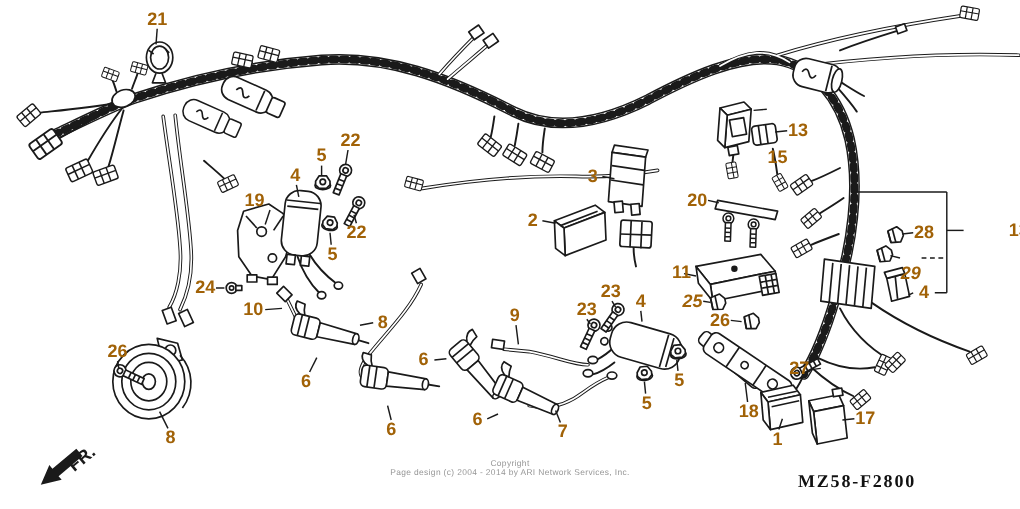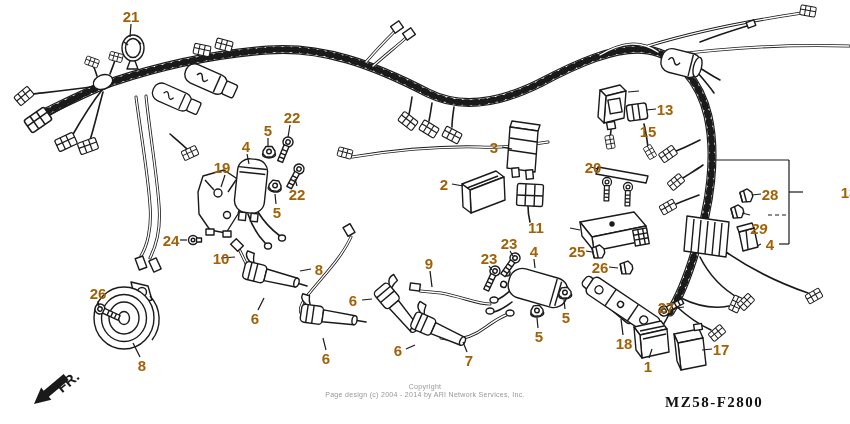--- a/index.html
+++ b/index.html
@@ -436,35 +436,35 @@
         <line x1="538" y1="328" x2="537" y2="318"></line>
         <line x1="565" y1="309" x2="564" y2="300"></line>
       </g>
 </svg>
 
 <div id="callout-layer">
       <div class="callout" style="left: 131px; top: 16px;">21</div>
       <div class="callout" style="left: 292px; top: 117px;">22</div>
       <div class="callout" style="left: 268px; top: 130px;">5</div>
       <div class="callout" style="left: 246px; top: 146px;">4</div>
-      <div class="callout" style="left: 222px; top: 167px;">19</div>
+      <div class="callout" style="left: 212px; top: 167px;">19</div>
       <div class="callout" style="left: 297px; top: 194px;">22</div>
       <div class="callout" style="left: 277px; top: 212px;">5</div>
       <div class="callout" style="left: 171px; top: 240px;">24</div>
-      <div class="callout" style="left: 211px; top: 258px; margin-left: 10px;">10</div>
+      <div class="callout" style="left: 211px; top: 258px;">10</div>
       <div class="callout" style="left: 319px; top: 269px;">8</div>
       <div class="callout" style="left: 429px; top: 263px;">9</div>
       <div class="callout" style="left: 489px; top: 258px;">23</div>
       <div class="callout" style="left: 509px; top: 243px;">23</div>
       <div class="callout" style="left: 534px; top: 251px;">4</div>
       <div class="callout" style="left: 444px; top: 184px;">2</div>
       <div class="callout" style="left: 494px; top: 147px;">3</div>
-      <div class="callout" style="left: 536px; top: 227px;">11</div>
-      <div class="callout" style="left: 581px; top: 167px; margin-left: 12px;">20</div>
-      <div class="callout" style="left: 577px; top: 251px;">25</div>
+      <div class="callout" style="left: 568px; top: 227px;">11</div>
+      <div class="callout" style="left: 581px; top: 167px;">20</div>
+      <div class="callout" style="left: 577px; top: 251px; font-style: italic;">25</div>
       <div class="callout" style="left: 600px; top: 267px;">26</div>
       <div class="callout" style="left: 648px; top: 91px; margin-top: 40px;">15</div>
       <div class="callout" style="left: 665px; top: 109px;">13</div>
       <div class="callout" style="left: 770px; top: 194px; text-align: center;">28</div>
       <div class="callout" style="left: 759px; top: 228px; font-style: italic;">29</div>
       <div class="callout" style="left: 770px; top: 244px;">4</div>
       <div class="callout" style="left: 849px; top: 192px;">13</div>
       <div class="callout" style="left: 666px; top: 307px;">27</div>
       <div class="callout" style="left: 624px; top: 343px;">18</div>
       <div class="callout" style="left: 648px; top: 366px;">1</div>

